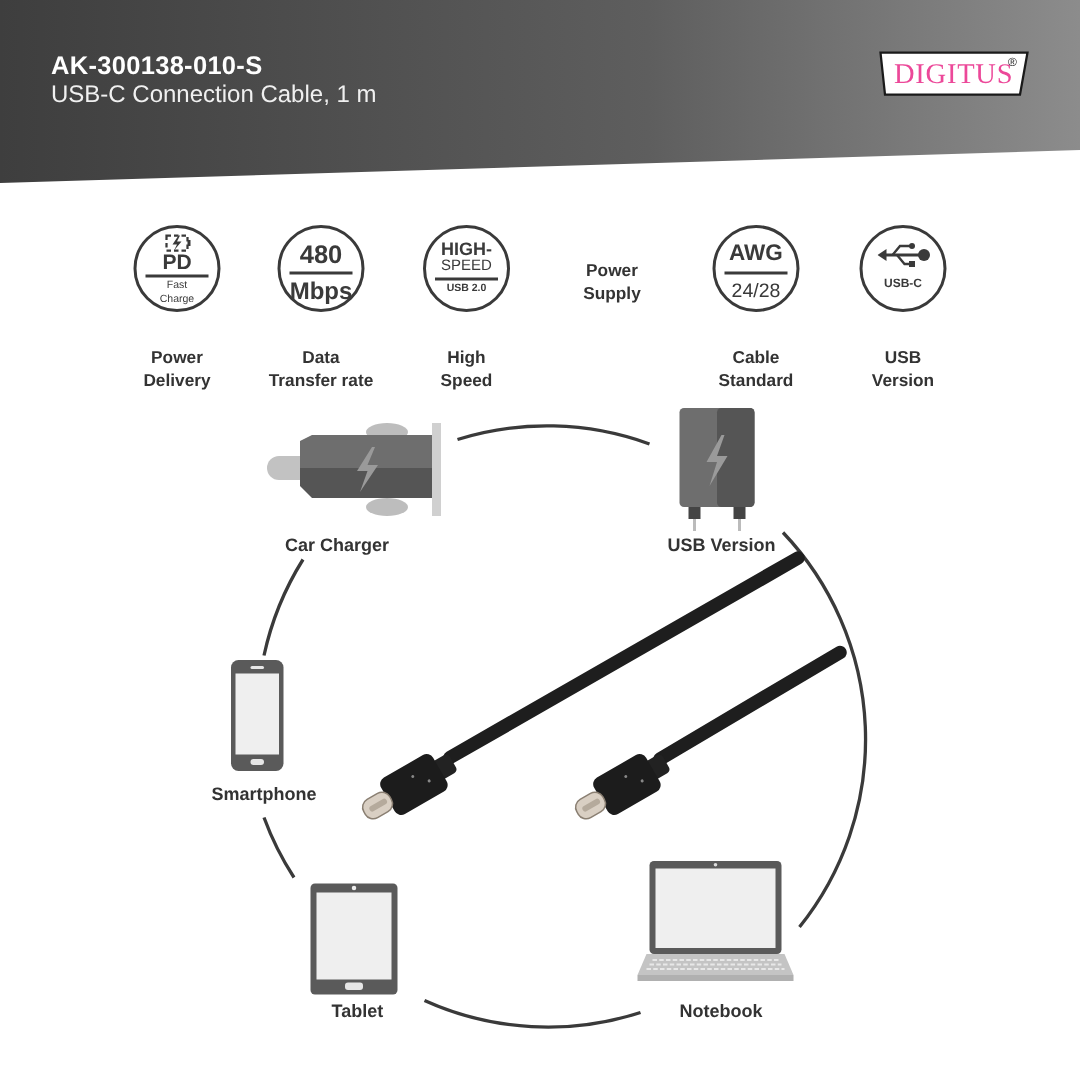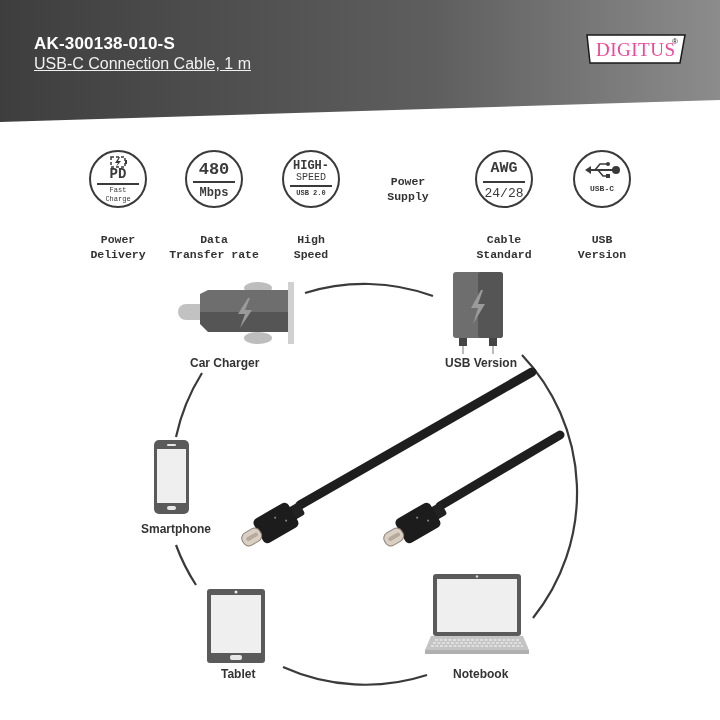--- a/index.html
+++ b/index.html
@@ -1,25 +1,25 @@
 <!DOCTYPE html>
 <html><head>
 <meta charset="utf-8">
 <style>
   html, body { margin:0; padding:0; }
   body { width:720px; height:720px; position:relative; overflow:hidden; background:#ffffff; font-family:"Liberation Sans", sans-serif; }
   .header { position:absolute; left:0; top:0; width:572px; height:125px; }
   .header svg { position:absolute; left:0; top:0; }
   .sku { position:absolute; left:34px; top:34px; color:#fff; font-weight:bold; font-size:17px; letter-spacing:0.2px; }
-  .subtitle { position:absolute; left:34px; top:55px; color:#f0f0f0; font-size:16px;text-decoration:underline; }
+  .subtitle { position:absolute; left:34px; top:55px; color:#f0f0f0; font-size:16px; }
   .logo { position:absolute; left:586px; top:34px; width:100px; height:30px; }
   .logo-text { position:absolute; left:10px; top:5px; font-family:"Liberation Serif", serif; font-size:19px; color:#ec4899; letter-spacing:0.5px; }
   .logo-reg { position:absolute; left:86px; top:3px; font-size:8px; color:#1a1a1a; }
 
-  .feature { position:absolute; top:150px; width:100px; text-align:center;font-family:Liberation Mono, monospace; }
+  .feature { position:absolute; top:150px; width:100px; text-align:center; }
   .badge { width:58px; height:58px; border:2px solid #3a3a3a; border-radius:50%; margin:0 auto; position:relative; box-sizing:border-box; }
   .badge .top { position:absolute; left:0; right:0; text-align:center; font-weight:bold; color:#3a3a3a; }
   .badge .rule { position:absolute; left:6px; right:6px; top:29px; height:1.5px; background:#3a3a3a; }
   .badge .bot { position:absolute; left:0; right:0; text-align:center; color:#3a3a3a; font-weight:bold; }
   .flabel { margin-top:24px; font-weight:bold; font-size:11.5px; color:#333; line-height:15px; }
 
   .device-label { position:absolute; font-weight:bold; font-size:12px; color:#333; white-space:nowrap; }
   .abs { position:absolute; }
 </style>
 </head>
@@ -58,21 +58,21 @@
     <div class="rule" style="top:31px"></div>
     <div class="bot" style="top:34px;font-size:7px;font-weight:normal;line-height:9px;width:30px;left:12px">Fast Charge</div>
   </div>
   <div class="flabel"><span>Power</span><br><span>Delivery</span></div>
 </div>
 
 <div class="feature" style="left:164px">
   <div class="badge">
     <div class="top" style="top:8px;font-size:17px">480</div>
     <div class="rule"></div>
-    <div class="bot" style="top:34px;font-size:12px">Mbps</div>
+    <div class="bot" style="top:34px;font-size:16px">Mbps</div>
   </div>
   <div class="flabel"><span>Data</span><br><span>Transfer rate</span></div>
 </div>
 
 <div class="feature" style="left:261px">
   <div class="badge">
     <div class="top" style="top:7px;font-size:12px">HIGH-</div>
     <div class="top" style="top:20px;font-size:10px;font-weight:normal">SPEED</div>
     <div class="rule" style="top:33px"></div>
     <div class="bot" style="top:37px;font-size:7px">USB 2.0</div>

